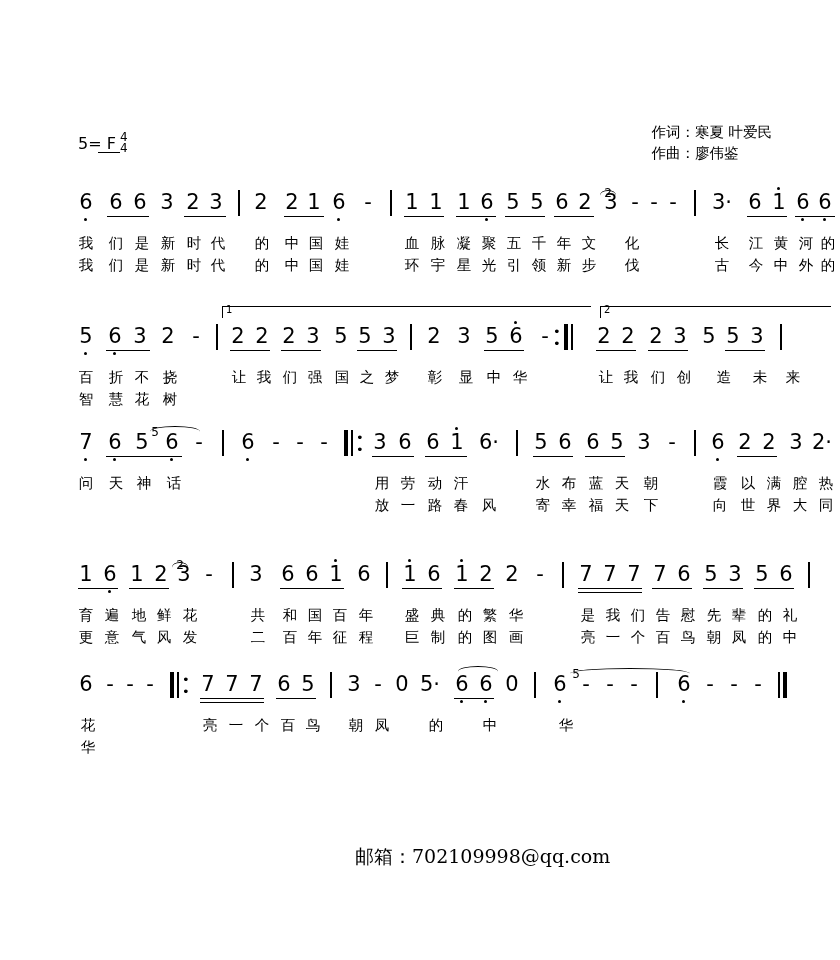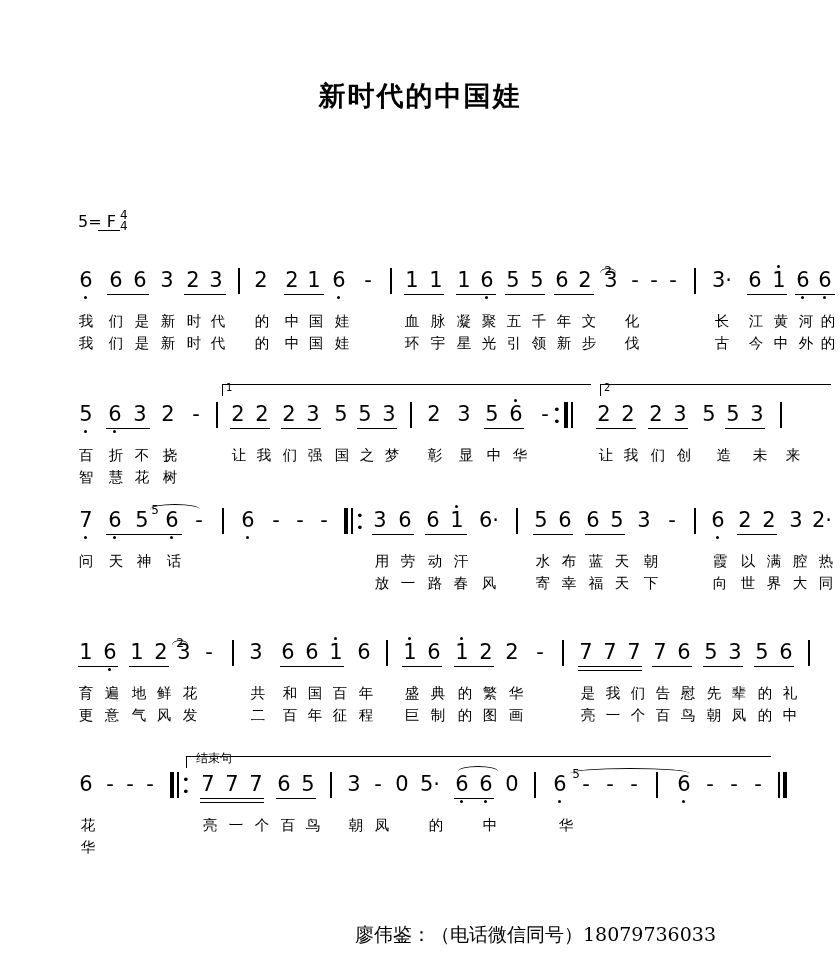--- a/index.html
+++ b/index.html
@@ -162,22 +162,25 @@
     font-size: 19px;
     line-height: 36px;
     font-family: "DejaVu Serif", serif;
   }
 </style>
 </head>
 <body>
 
 <div class="sheet">
 
-  <div class="title">新时代的中国娃</div>
-
+
+  <div class="credits">
+    <div>作词：寒夏 叶爱民</div>
+    <div>作曲：廖伟鉴</div>
+  </div>
 
   <div class="keysig">
     <span>5= F</span>
     <span class="frac">
       <span class="num">4</span>
       <span class="den">4</span>
     </span>
   </div>
   <div style="position:absolute;left:98px;top:152px;width:22px;height:1.2px;background:#000;"></div>
 
@@ -586,24 +589,20 @@
       <span class="tok" style="left:663px;">百</span>
       <span class="tok" style="left:688px;">鸟</span>
       <span class="tok" style="left:714px;">朝</span>
       <span class="tok" style="left:739px;">凤</span>
       <span class="tok" style="left:765px;">的</span>
       <span class="tok" style="left:790px;">中</span>
     </div>
   </div>
 
   <div class="system" style="top:670px;">
-    <div style="position:relative;height:22px;">
-      <div class="volta" style="left:186px;top:8px;width:584px;"></div>
-      <span class="volta-label" style="left:196px;top:2px;">结束句</span>
-    </div>
 
     <div class="row-notes">
       <span class="tok note" style="left:86px;top:4px;">6</span>
       <span class="tok note" style="left:110px;top:4px;">-</span>
       <span class="tok note" style="left:130px;top:4px;">-</span>
       <span class="tok note" style="left:150px;top:4px;">-</span>
 
       <div class="endbar" style="left:170px;">
         <i style="left:0;width:4px;"></i>
         <i style="left:7px;width:1.6px;"></i>
@@ -668,17 +667,16 @@
       <span class="tok" style="left:490px;">中</span>
       <span class="tok" style="left:566px;">华</span>
     </div>
 
     <div class="row-lyrics">
       <span class="tok" style="left:88px;">华</span>
     </div>
   </div>
 
   <div class="contact">
-    <div>廖伟鉴：（电话微信同号）18079736033</div>
     <div>邮箱：702109998@qq.com</div>
   </div>
 
 </div>
 
 </body></html>

